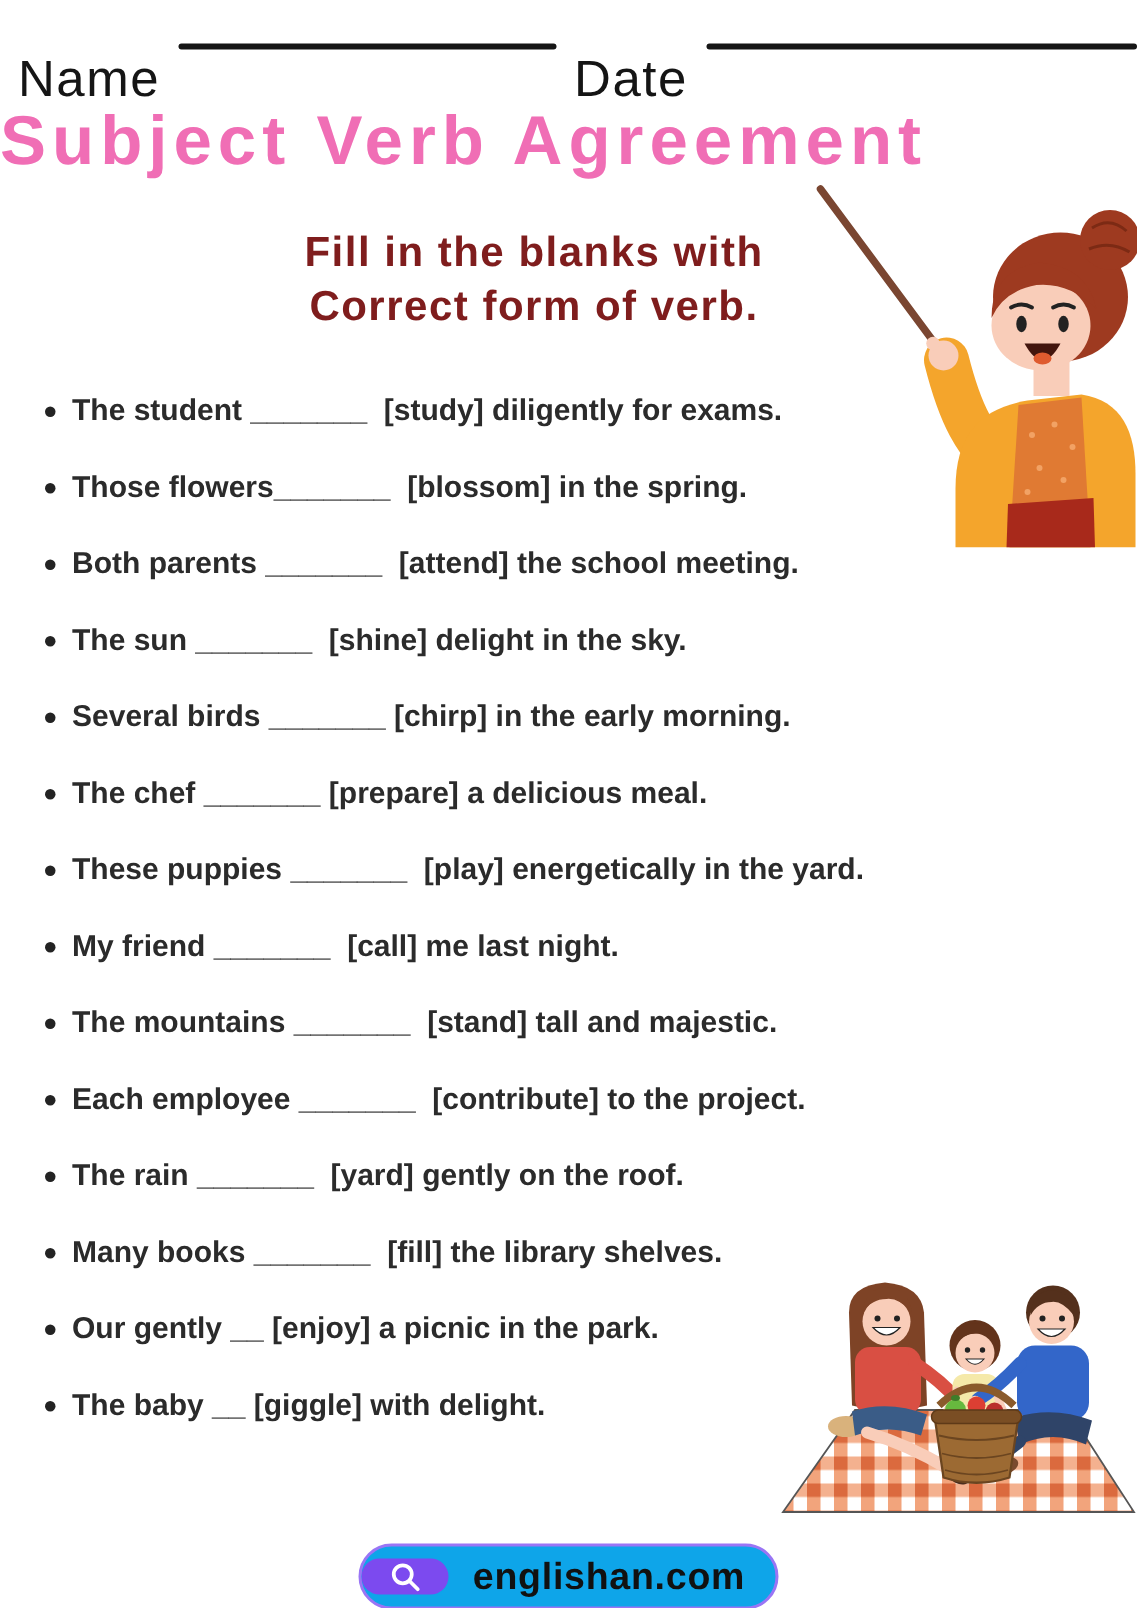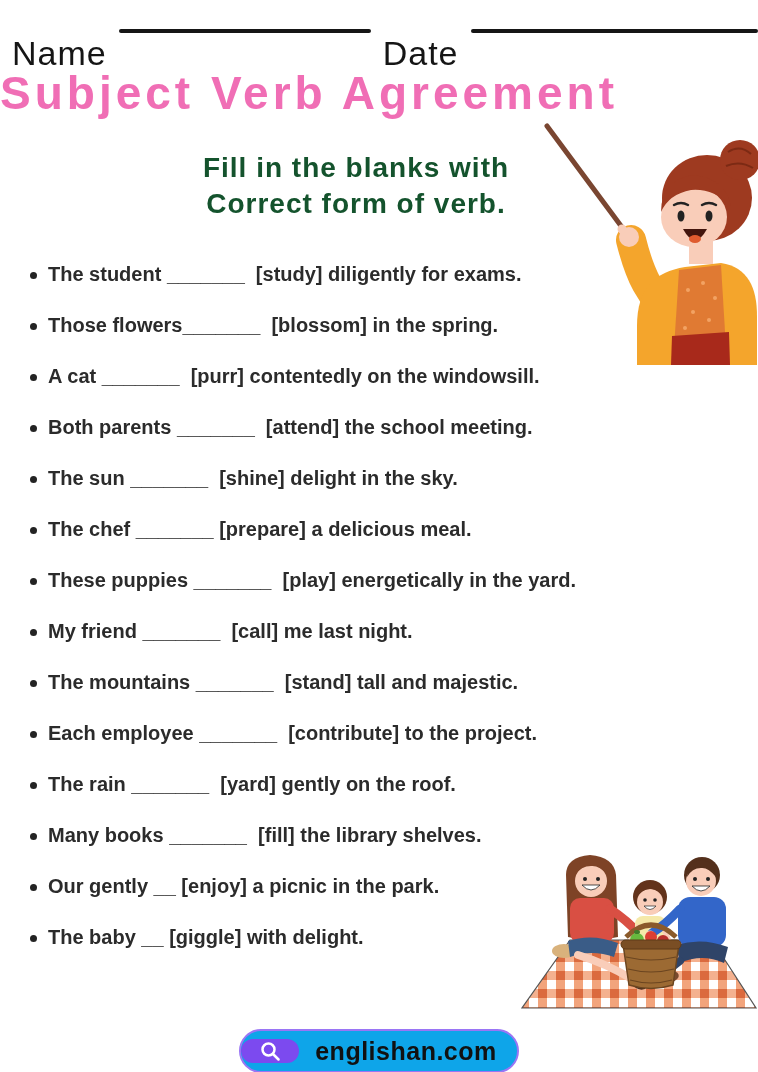--- a/index.html
+++ b/index.html
@@ -16,21 +16,21 @@
   .rule{height:4px;background:#161616;border-radius:2px;}
   .rule-name{width:252px;}
   .rule-date{flex:1;}
   
   .title{
     position:absolute;top:66px;left:0;width:100%;margin:0;
     font-size:46px;font-weight:bold;letter-spacing:4px;color:#f06eb5;
   }
   .subtitle{
     position:absolute;top:150px;left:0;width:712px;text-align:center;
-    font-size:28px;font-weight:bold;line-height:1.28;color:#14532d;letter-spacing:1px;
+    font-size:28px;font-weight:bold;line-height:1.28;color:#7f1d1d;letter-spacing:1px;
   }
   
   .items{
     position:absolute;top:262px;left:30px;width:680px;margin:0;padding:0;
     list-style:none;
     font-weight:bold;
   }
   .items li{
     white-space:pre;font-size:20px;color:#2b2b2b;line-height:24px;margin-bottom:27px;
   }
@@ -102,23 +102,23 @@
     <path d="M159,85 Q166,81 173,85" stroke="#222222" stroke-width="2.5" fill="none" stroke-linecap="round"></path>
     <path d="M140,109 Q152,131 164,109 Z" fill="#43150d"></path>
     <ellipse cx="152" cy="119" rx="6" ry="4" fill="#df5b2f"></ellipse>
     <circle cx="86" cy="117" r="10" fill="#f9cdb9"></circle>
     <circle cx="79" cy="109" r="4.5" fill="#f9cdb9"></circle>
   </svg>
 
   <ul class="items">
     <li>The student _______  [study] diligently for exams.</li>
     <li>Those flowers_______  [blossom] in the spring.</li>
-    <li>A cat _______  [purr] contentedly on the windowsill.</li>
     <li>Both parents _______  [attend] the school meeting.</li>
     <li>The sun _______  [shine] delight in the sky.</li>
+    <li>Several birds _______ [chirp] in the early morning.</li>
     <li>The chef _______ [prepare] a delicious meal.</li>
     <li>These puppies _______  [play] energetically in the yard.</li>
     <li>My friend _______  [call] me last night.</li>
     <li>The mountains _______  [stand] tall and majestic.</li>
     <li>Each employee _______  [contribute] to the project.</li>
     <li>The rain _______  [yard] gently on the roof.</li>
     <li>Many books _______  [fill] the library shelves.</li>
     <li>Our gently __ [enjoy] a picnic in the park.</li>
     <li>The baby __ [giggle] with delight.</li>
   </ul>

